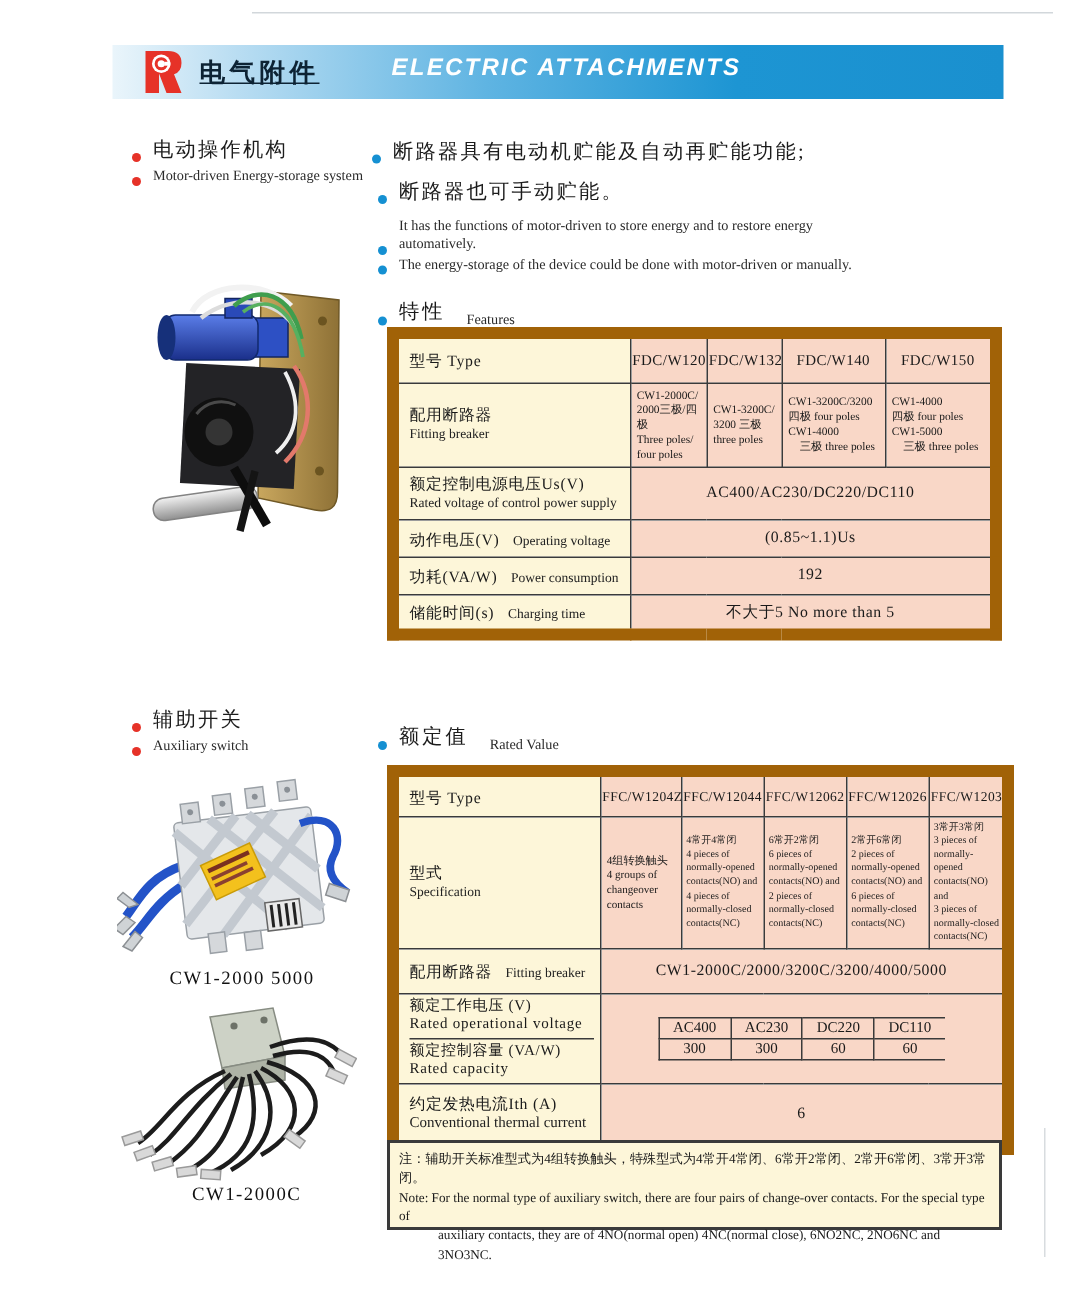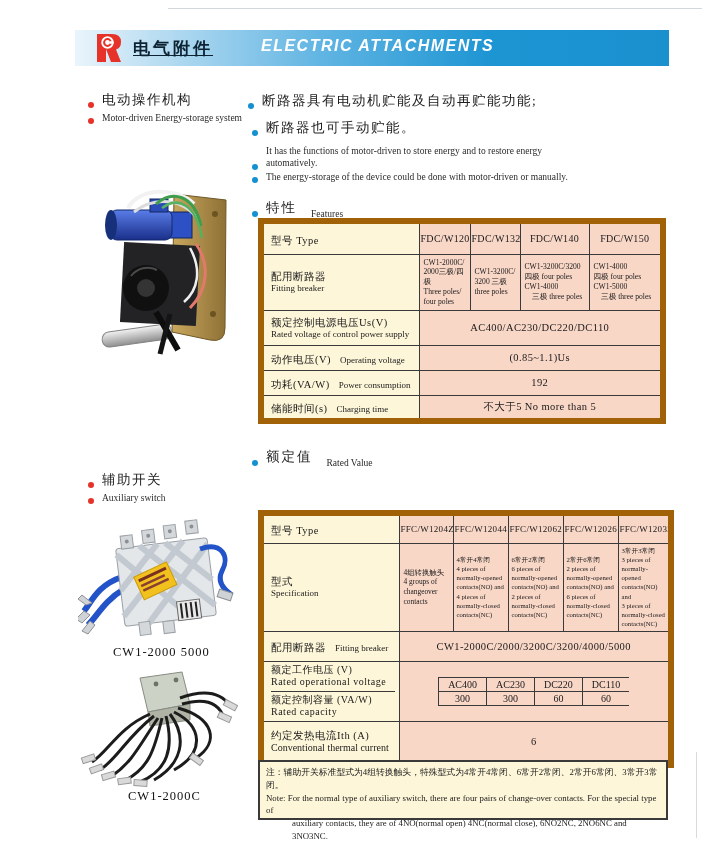--- a/index.html
+++ b/index.html
@@ -24,21 +24,21 @@
   .dot.blue{background:#1590d2;}
   .zh-big{font-size:13.5px;color:#1c1c1c;letter-spacing:1.5px;line-height:1.2;}
   .en-small{font-size:9.5px;color:#2a2a2a;line-height:1.3;}
   .ml{white-space:pre-line;}
 
   .sec-head-zh{font-size:13.5px;color:#1c1c1c;letter-spacing:2px;}
   .sec-head-en{font-size:9.5px;color:#2a2a2a;margin-left:14px;position:relative;top:2px;}
 
   
   table.spec{border-collapse:collapse;table-layout:fixed;position:absolute;
-             border:6px solid #a16207;}
+             border:8px solid #a16207;}
   table.spec td{border:1px solid #3a3a3a;overflow:hidden;vertical-align:middle;}
   td.lab{background:#fdf6d9;padding:2px 4px 2px 7px;text-align:left;}
   td.val{background:#f9d7c7;text-align:center;}
   .lzh{font-size:10.5px;letter-spacing:0.5px;color:#1a1a1a;display:block;line-height:1.25;}
   .len{font-size:9px;color:#222;display:block;line-height:1.2;}
   .lzh.inl,.len.inl{display:inline;}
   .hdrcell{font-size:10px;letter-spacing:0.3px;}
   .tiny{font-size:7.6px;line-height:1.3;text-align:left;padding:2px 1px 2px 3px;display:block;}
   .tiny2{font-size:6.7px;line-height:1.35;text-align:left;padding:1px 0 1px 2px;display:block;}
   .vtext{font-size:10.5px;letter-spacing:0.4px;}
@@ -309,21 +309,21 @@
       <rect x="24" y="105" width="13" height="6" transform="rotate(-16 30 108)"></rect>
       <rect x="40" y="110" width="13" height="6" transform="rotate(-8 46 113)"></rect>
       <rect x="56" y="112" width="13" height="6" transform="rotate(4 62 115)"></rect>
       <rect x="140" y="46" width="13" height="6" transform="rotate(24 146 49)"></rect>
       <rect x="146" y="34" width="13" height="6" transform="rotate(28 152 37)"></rect>
       <rect x="112" y="88" width="13" height="6" transform="rotate(36 118 91)"></rect>
     </g>
   </svg>
   <div class="caption" style="left:128px;top:789px;">CW1-2000C</div>
 
-  <div class="brow" style="left:252px;top:448px;">
+  <div class="brow" style="left:252px;top:482px;">
     <span class="dot blue"></span>
     <span class="sec-head-zh">额定值</span>
     <span class="sec-head-en">Rated Value</span>
   </div>
 
   <table class="spec" style="left:258px;top:510px;width:410px;">
     <colgroup>
         <col style="width:138px">
         <col style="width:54px">
         <col style="width:55px">

